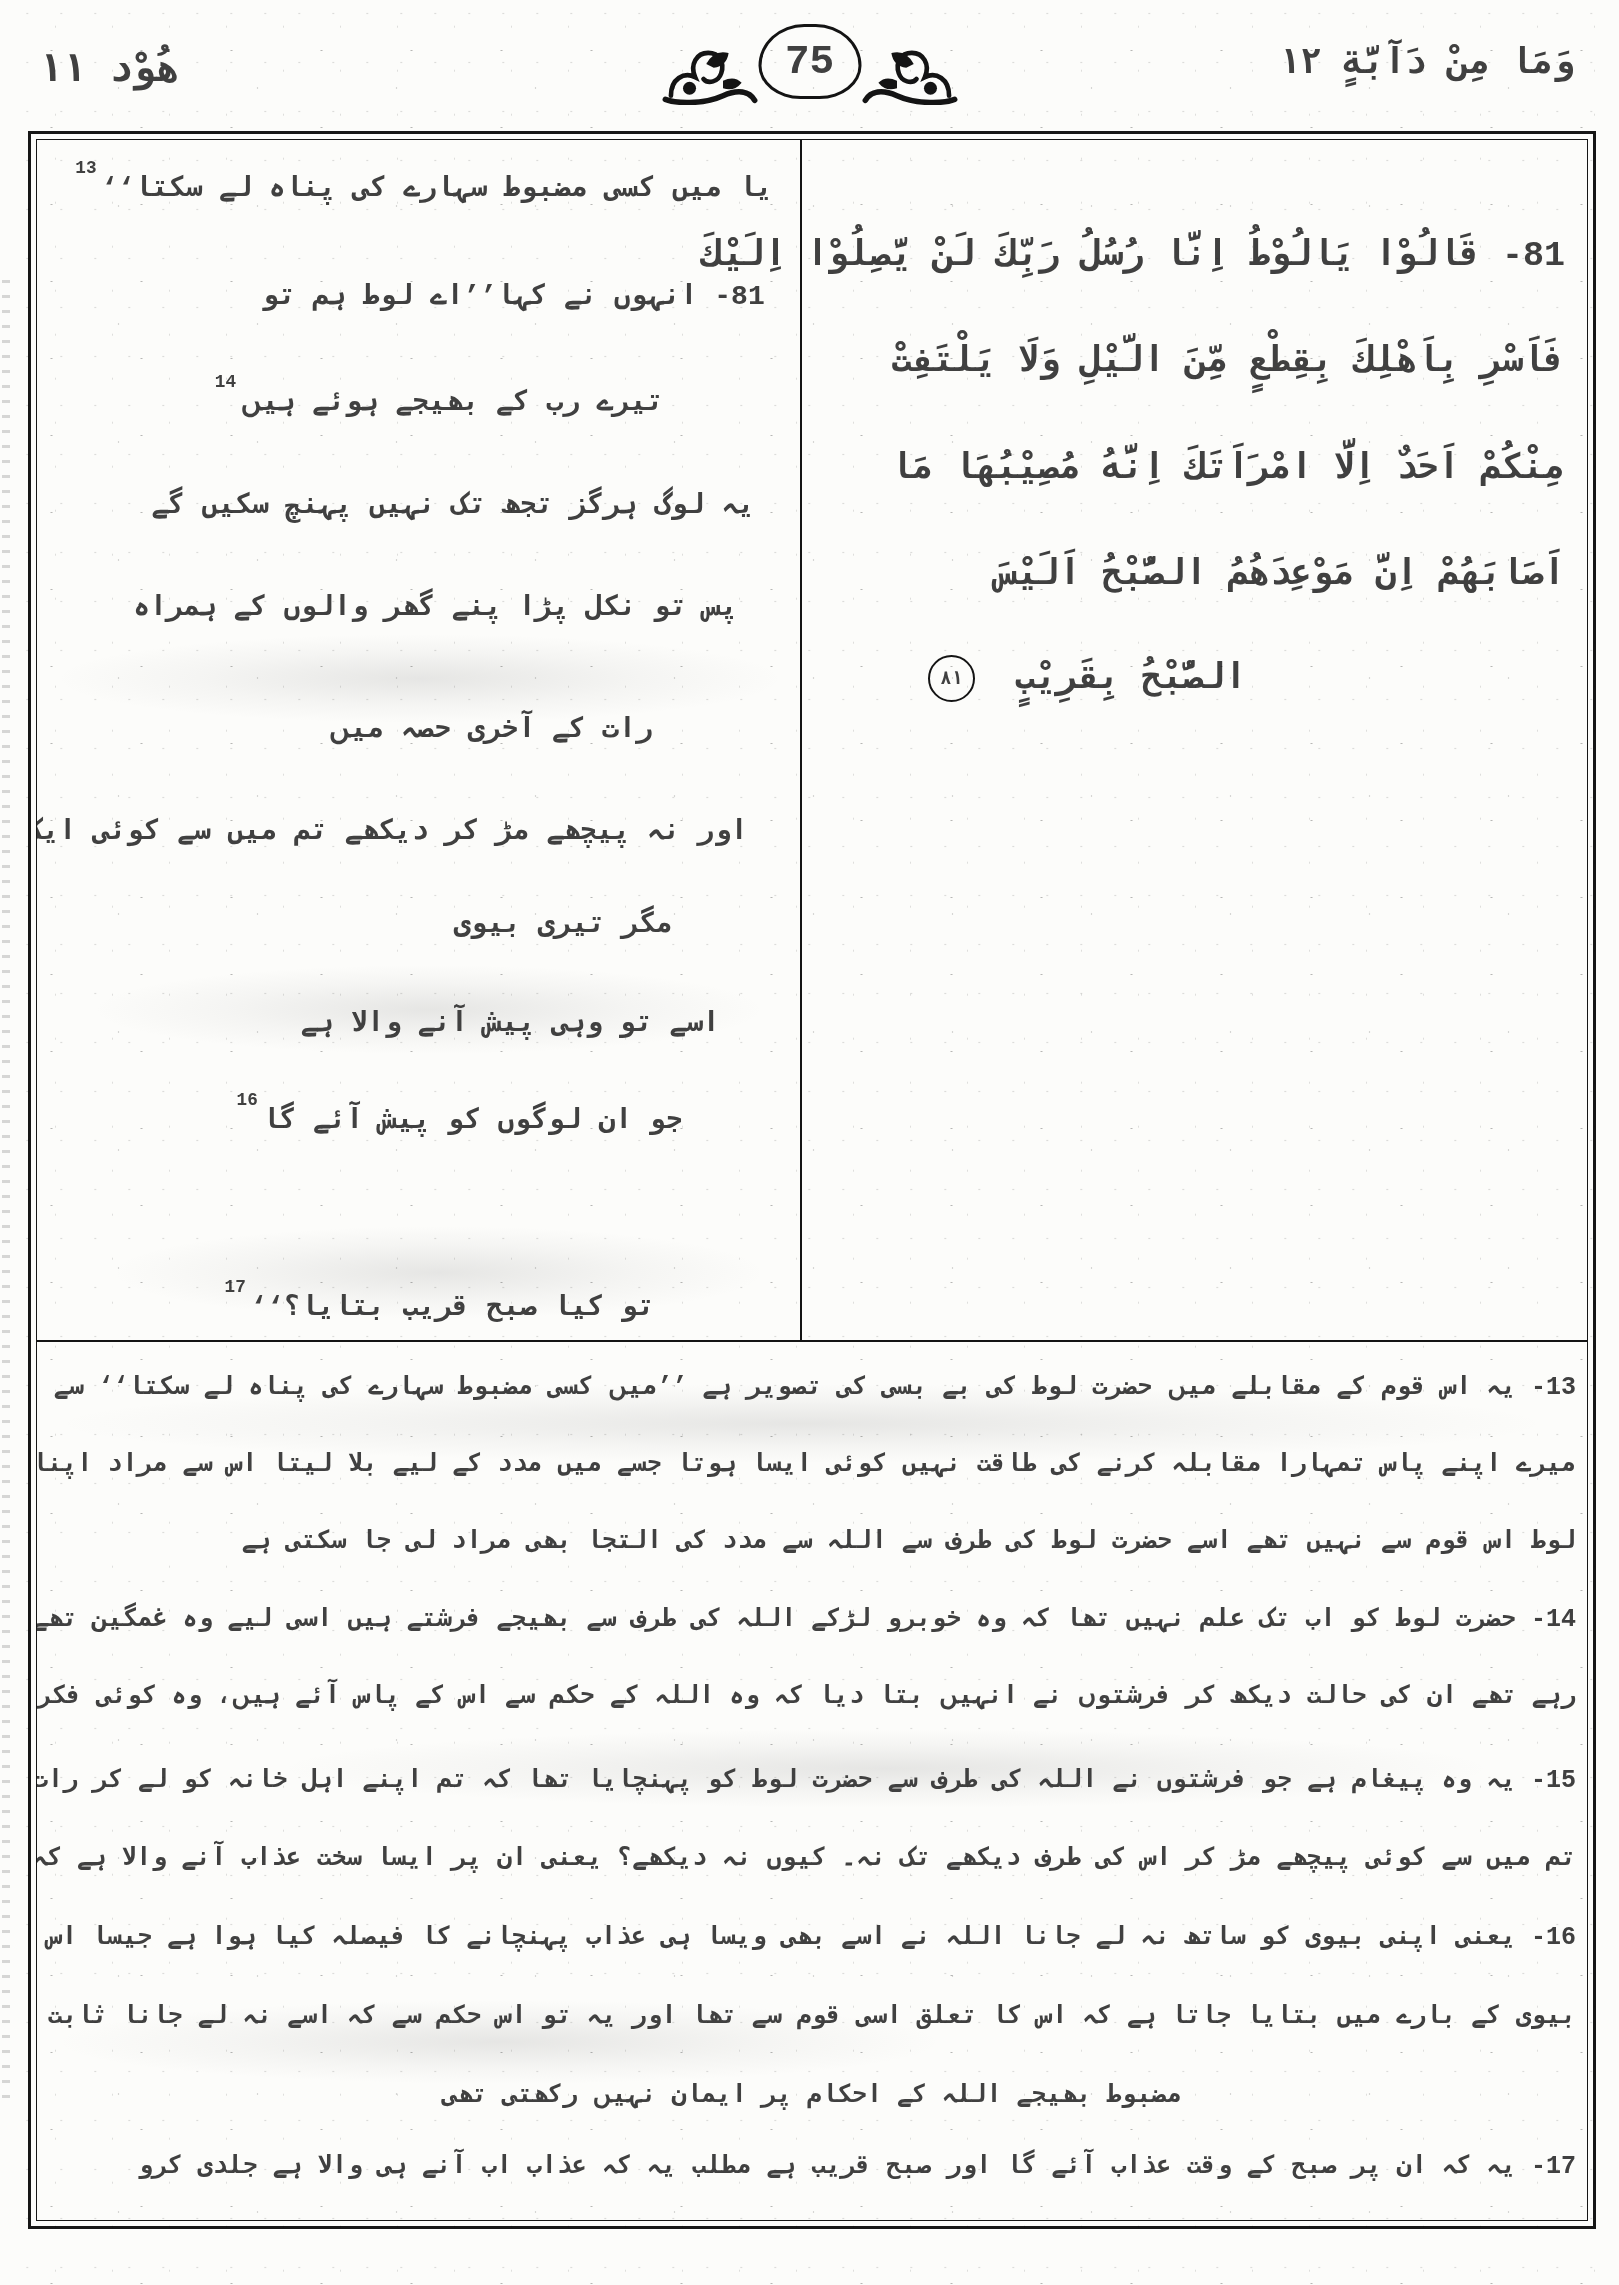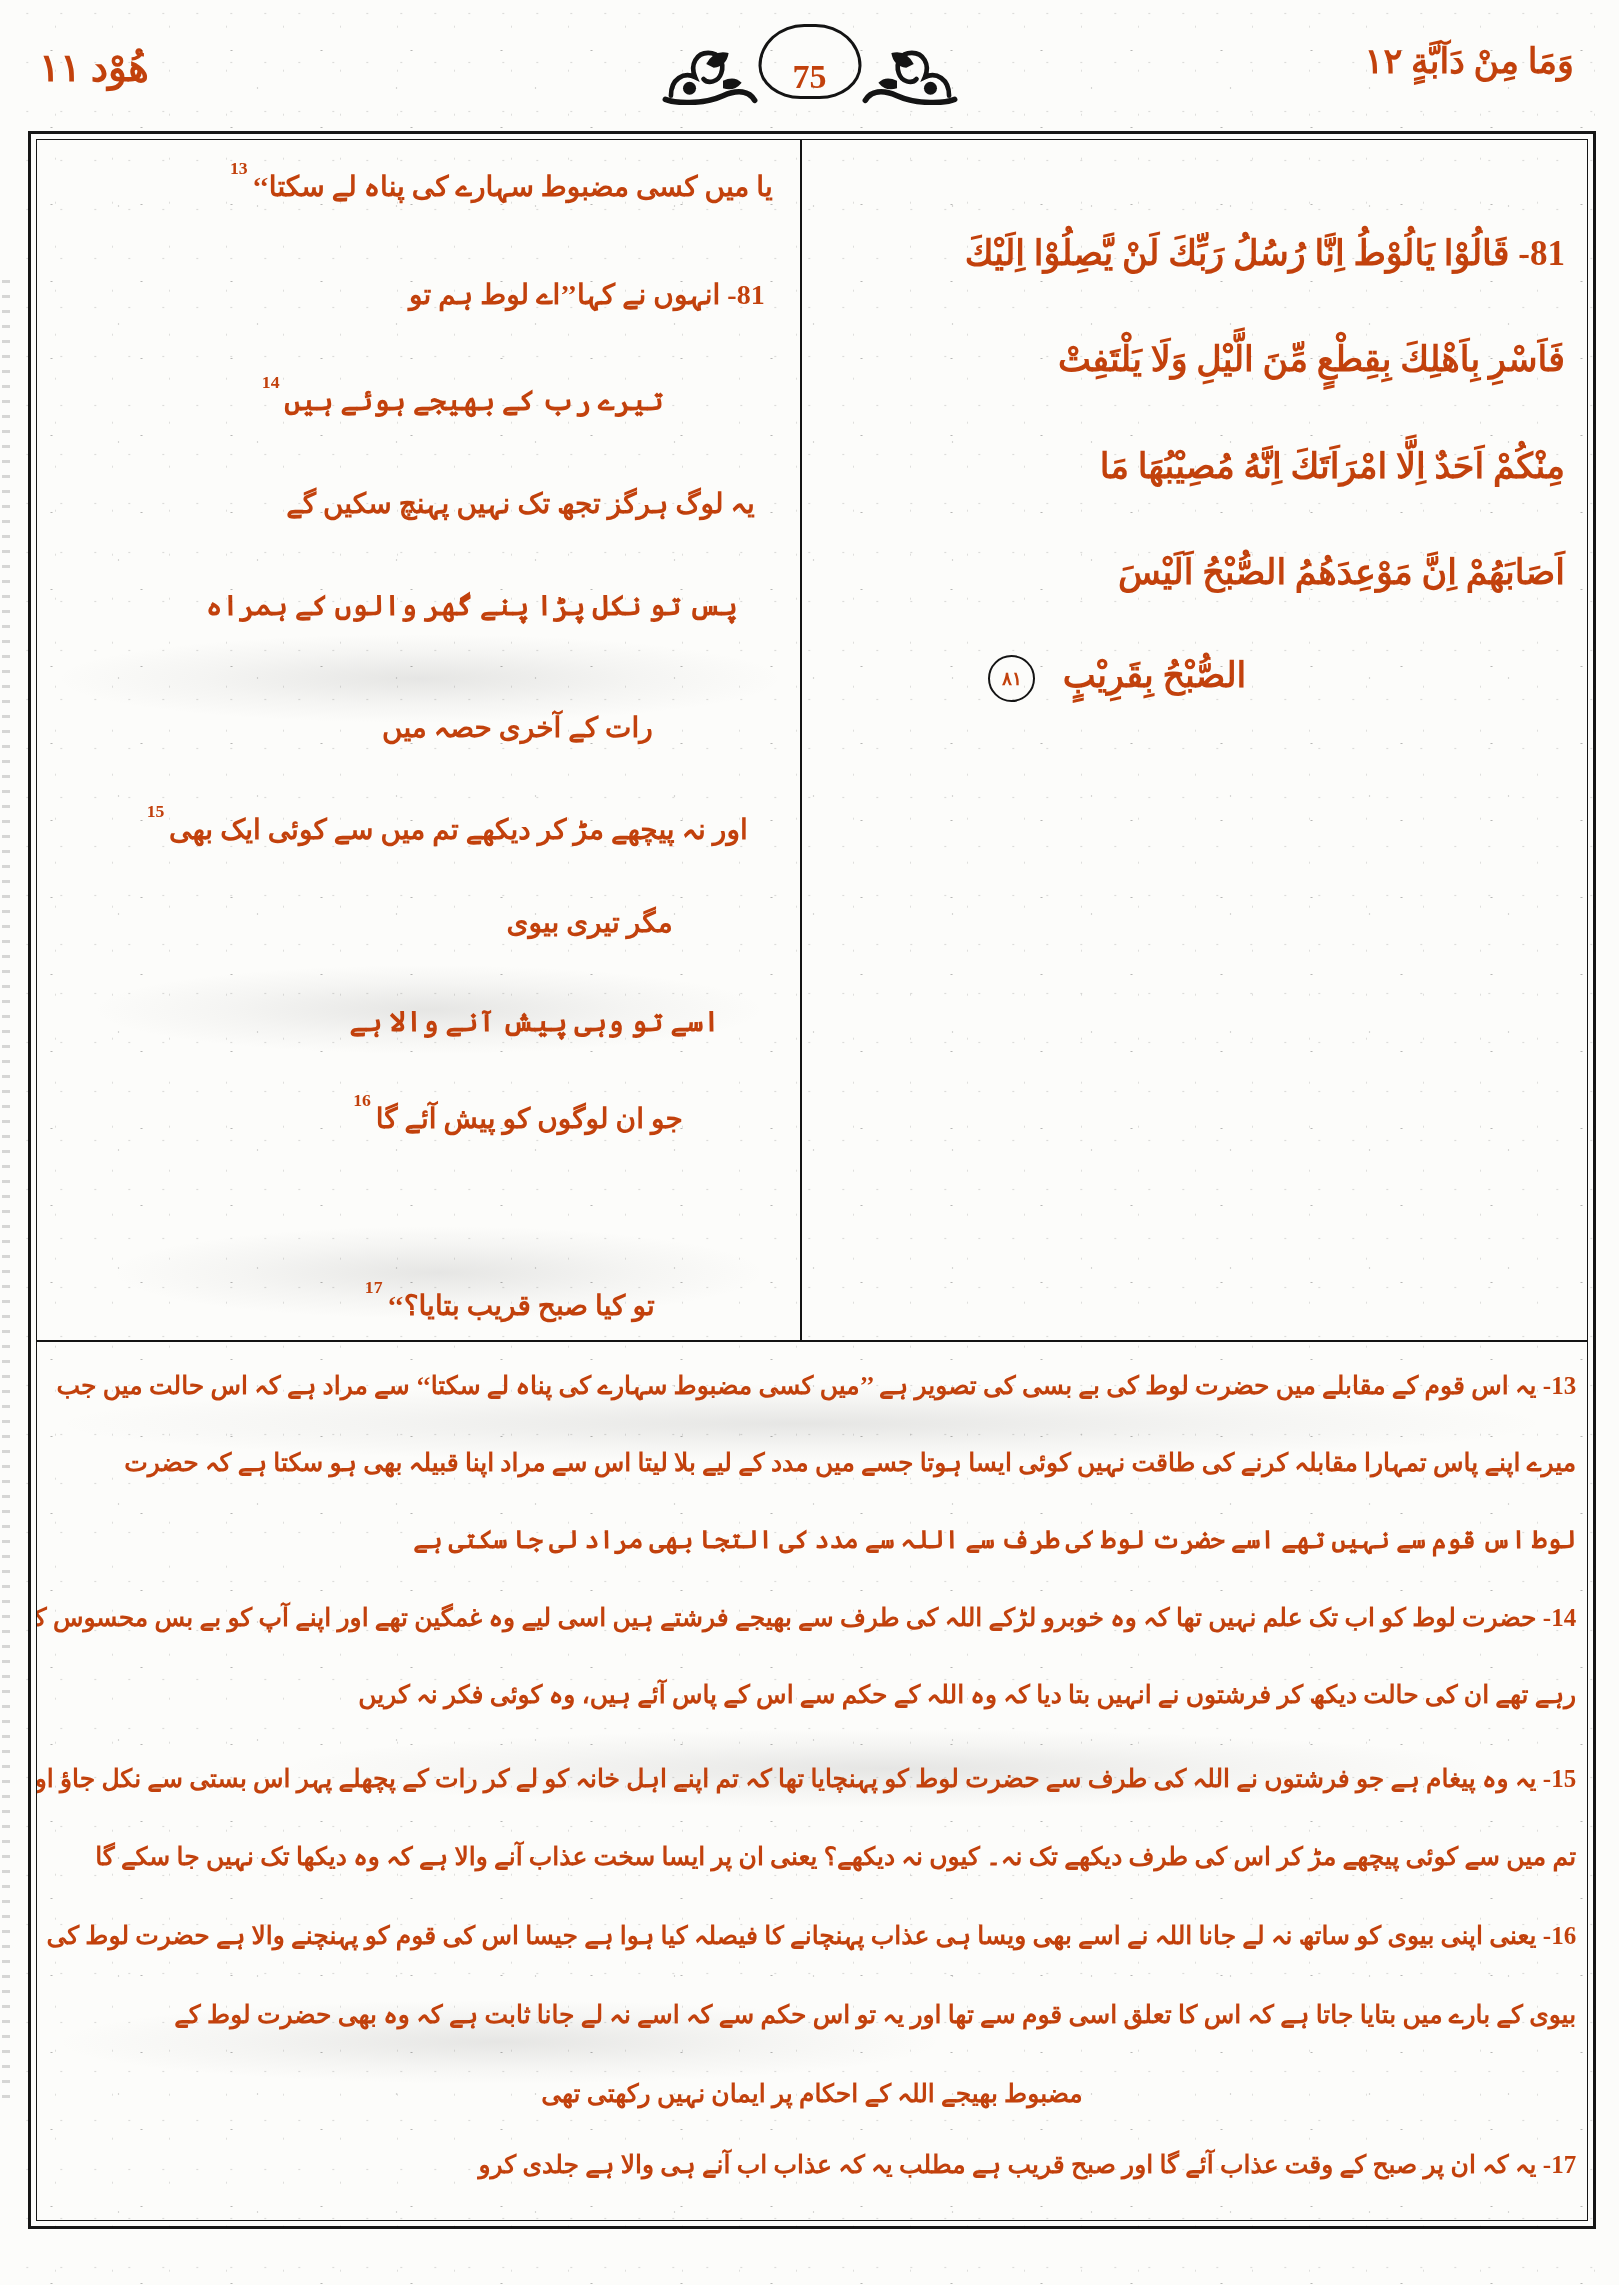--- a/index.html
+++ b/index.html
@@ -1,18 +1,18 @@
 <!DOCTYPE html>
 <html style="font-size:15px"><head>
 <meta charset="utf-8">
 <style>
   html,body{margin:0;padding:0;}
   body{width:1619px;height:2286px;overflow:hidden;background:#e9e9e6;}
-  .page{position:relative;width:1619px;height:2286px;background:#fcfcfa;color:#c2410c;
-        font-family:Liberation Serif, serif;overflow:hidden;}
+  .page{position:relative;width:1619px;height:2286px;background:#fcfcfa;color:#404040;
+        font-family:Liberation Mono, monospace;overflow:hidden;}
   
   .page::after{content:"";position:absolute;inset:0;pointer-events:none;z-index:9;
     background-image:
       radial-gradient(rgba(0,0,0,.55) 0.6px, transparent 1px),
       radial-gradient(rgba(0,0,0,.38) 0.5px, transparent 0.9px),
       radial-gradient(rgba(0,0,0,.30) 0.7px, transparent 1.2px),
       radial-gradient(rgba(0,0,0,.25) 0.5px, transparent 0.9px);
     background-size:90px 77px, 57px 44px, 139px 118px, 34px 49px;
     background-position:6.5px 12px, 27px 4.7px, 49px 29px, 10.3px 38px;
     opacity:.5;}
@@ -22,22 +22,22 @@
   .smudge{position:absolute;border-radius:50%;pointer-events:none;
     background:radial-gradient(closest-side, rgba(80,80,80,.13), rgba(110,110,110,.05) 60%, transparent);}
 
   
   .hdr-surah{position:absolute;left:39px;top:45px;font-size:39px;font-weight:700;direction:rtl;}
   .hdr-juz{position:absolute;right:45px;top:41px;font-size:35px;font-weight:700;direction:rtl;}
   .hdr-ornament{position:absolute;left:50%;top:24px;transform:translateX(-50%);
     display:flex;align-items:flex-end;}
   .cartouche{width:97px;height:69px;border:3.7px solid #141414;background:#fcfcfa;
     border-radius:48% 48% 44% 44% / 60% 60% 48% 48%;
-    display:flex;align-items:flex-end;justify-content:center;
-    font-size:34px;font-weight:700;position:relative;z-index:2;}
+    display:flex;align-items:center;justify-content:center;
+    font-size:41px;font-weight:700;position:relative;z-index:2;}
   .scroll{width:97px;height:67px;position:relative;top:5.6px;}
   .scroll.right{transform:scaleX(-1);}
 
   
   .main-frame{position:absolute;left:28px;top:131px;width:1562px;height:2092px;
     border:3.7px solid #161616;background:transparent;}
   .frame-inner{position:absolute;inset:4.7px;border:1.9px solid #161616;overflow:hidden;}
   .col-divider{position:absolute;top:0;left:763px;width:2.8px;height:1200px;background:#141414;}
   .section-divider{position:absolute;top:1200px;left:0;right:0;height:2.8px;background:#141414;}
 

